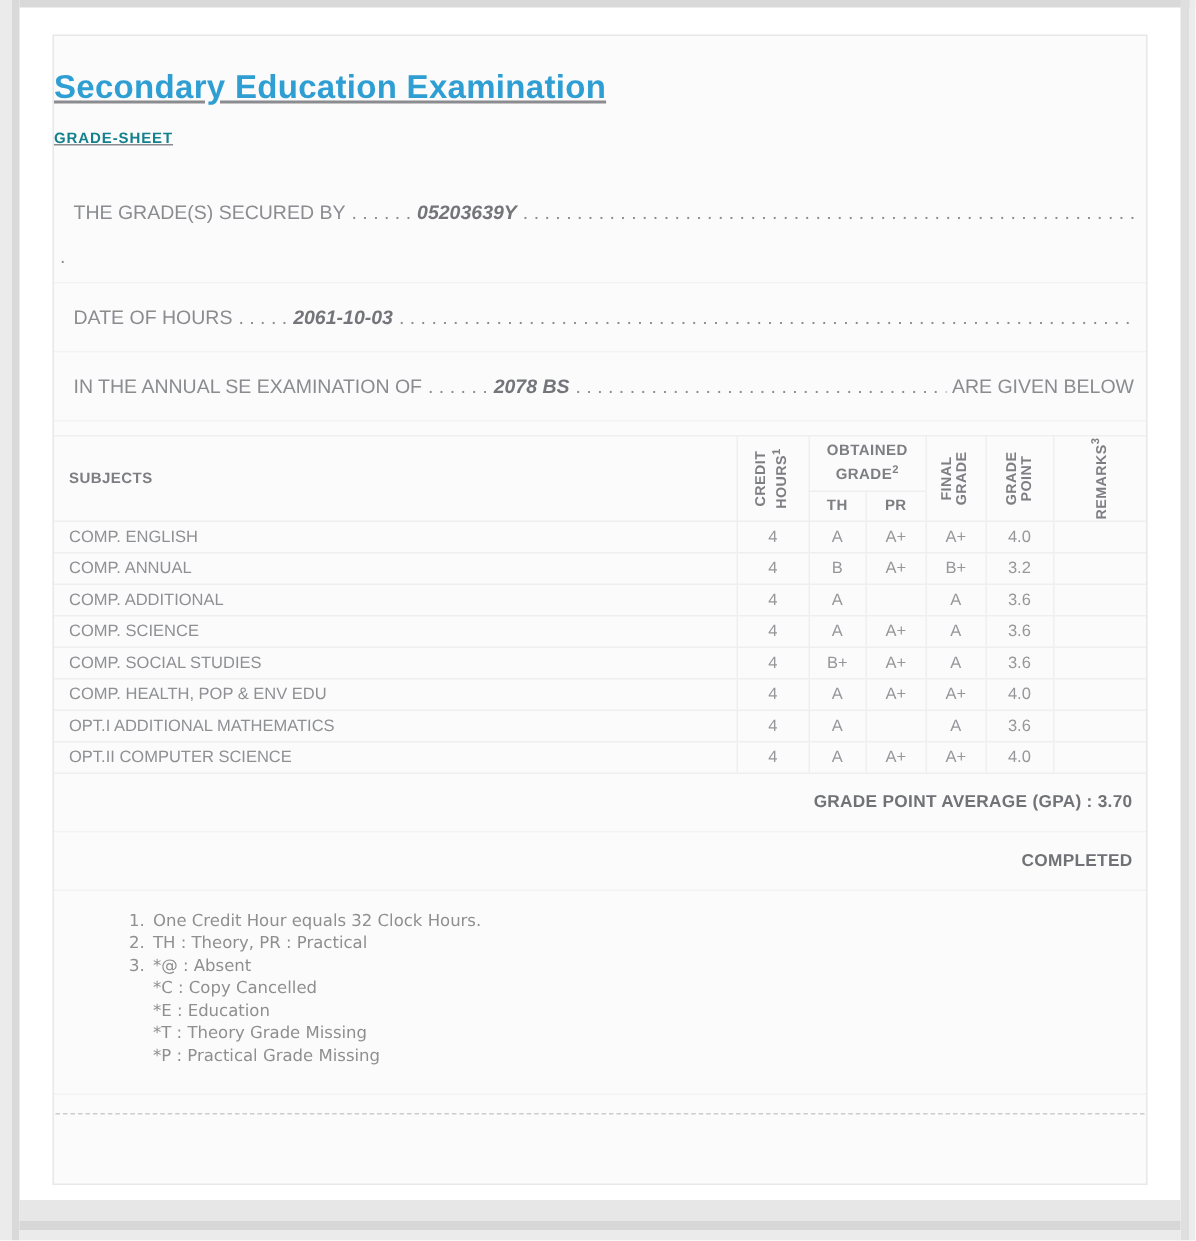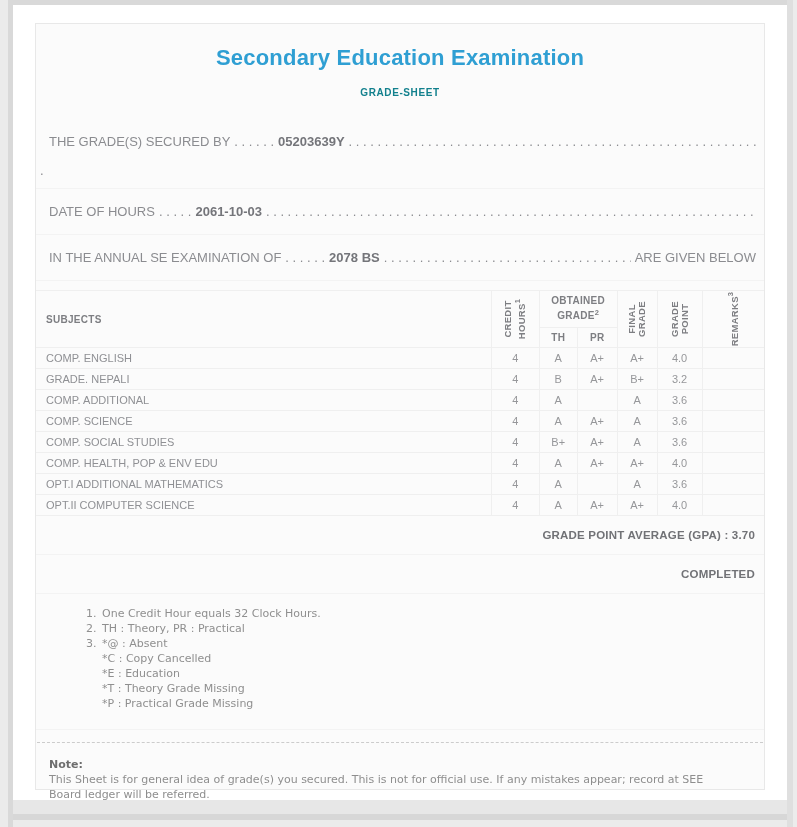--- a/index.html
+++ b/index.html
@@ -20,35 +20,35 @@
   .edge-bottom-2{ position:absolute; left:13px; right:10px; bottom:7px; height:6px; background:#d7d7d7; }
   .edge-bottom-3{ position:absolute; left:13px; right:10px; bottom:0; height:7px; background:#ebebeb; }
 
   
   .panel {
     position:absolute; left:35px; top:23px; width:730px; height:767px;
     background:#fbfbfb; border:1px solid #e8e8e8;
     color:#8b8c90;
   }
 
-  .title-block { text-align:center; padding-top:21px; }
+  .title-block { text-align:left; padding-top:21px;text-decoration:underline; }
   .page-title { font-size:22px; font-weight:bold; color:#2f9fd3; letter-spacing:0.2px; }
   .page-subtitle { margin-top:16px; font-size:10px; font-weight:bold; color:#12808d; letter-spacing:0.6px; }
 
   
   .intro { margin-top:24px; }
   .intro-row { border-bottom:1px solid #f3f3f3; }
   .leader-line {
     display:flex; align-items:center;
     padding:12px 8px 12px 13px;
     font-size:13px; white-space:nowrap;
   }
   .leader-line .lbl { color:#8b8c90; }
   .leader-line .mid-dots { color:#8b8c90; padding:0 4px; }
-  .leader-line .val { font-weight:bold; color:#74757a; }
+  .leader-line .val { font-weight:bold; color:#74757a;font-style:italic; }
   .leader-line .fill-dots { flex:1; overflow:hidden; color:#8b8c90; padding-left:4px; }
   .leader-line .suffix { color:#8b8c90; padding-left:4px; }
   .wrap-dot { padding:2px 0 10px 4px; font-size:13px; color:#8b8c90; }
   .row-pad-lg .leader-line { padding-top:15px; padding-bottom:15px; }
 
   
   table.grades { width:100%; border-collapse:collapse; margin-top:9px; }
   table.grades th, table.grades td { border:1px solid #efefef; }
   table.grades th:first-child, table.grades td:first-child { border-left:none; }
   table.grades th:last-child, table.grades td:last-child { border-right:none; }
@@ -183,21 +183,21 @@
       <tr>
         <td class="subj">COMP. ENGLISH</td>
         <td>4</td>
         <td>A</td>
         <td>A+</td>
         <td>A+</td>
         <td>4.0</td>
         <td></td>
       </tr>
       <tr>
-        <td class="subj">GRADE. NEPALI</td>
+        <td class="subj">COMP. ANNUAL</td>
         <td>4</td>
         <td>B</td>
         <td>A+</td>
         <td>B+</td>
         <td>3.2</td>
         <td></td>
       </tr>
       <tr>
         <td class="subj">COMP. ADDITIONAL</td>
         <td>4</td>
@@ -278,18 +278,14 @@
         <div>*C : Copy Cancelled</div>
         <div>*E : Education</div>
         <div>*T : Theory Grade Missing</div>
         <div>*P : Practical Grade Missing</div>
       </div>
     </div>
   </div>
 
   <hr class="dashed-sep">
 
-  <div class="note-block">
-    <div class="note-label">Note:</div>
-    <div class="note-text">This Sheet is for general idea of grade(s) you secured. This is not for official use. If any mistakes appear; record at SEE Board ledger will be referred.</div>
-  </div>
 
 </div>
 
 </body></html>

